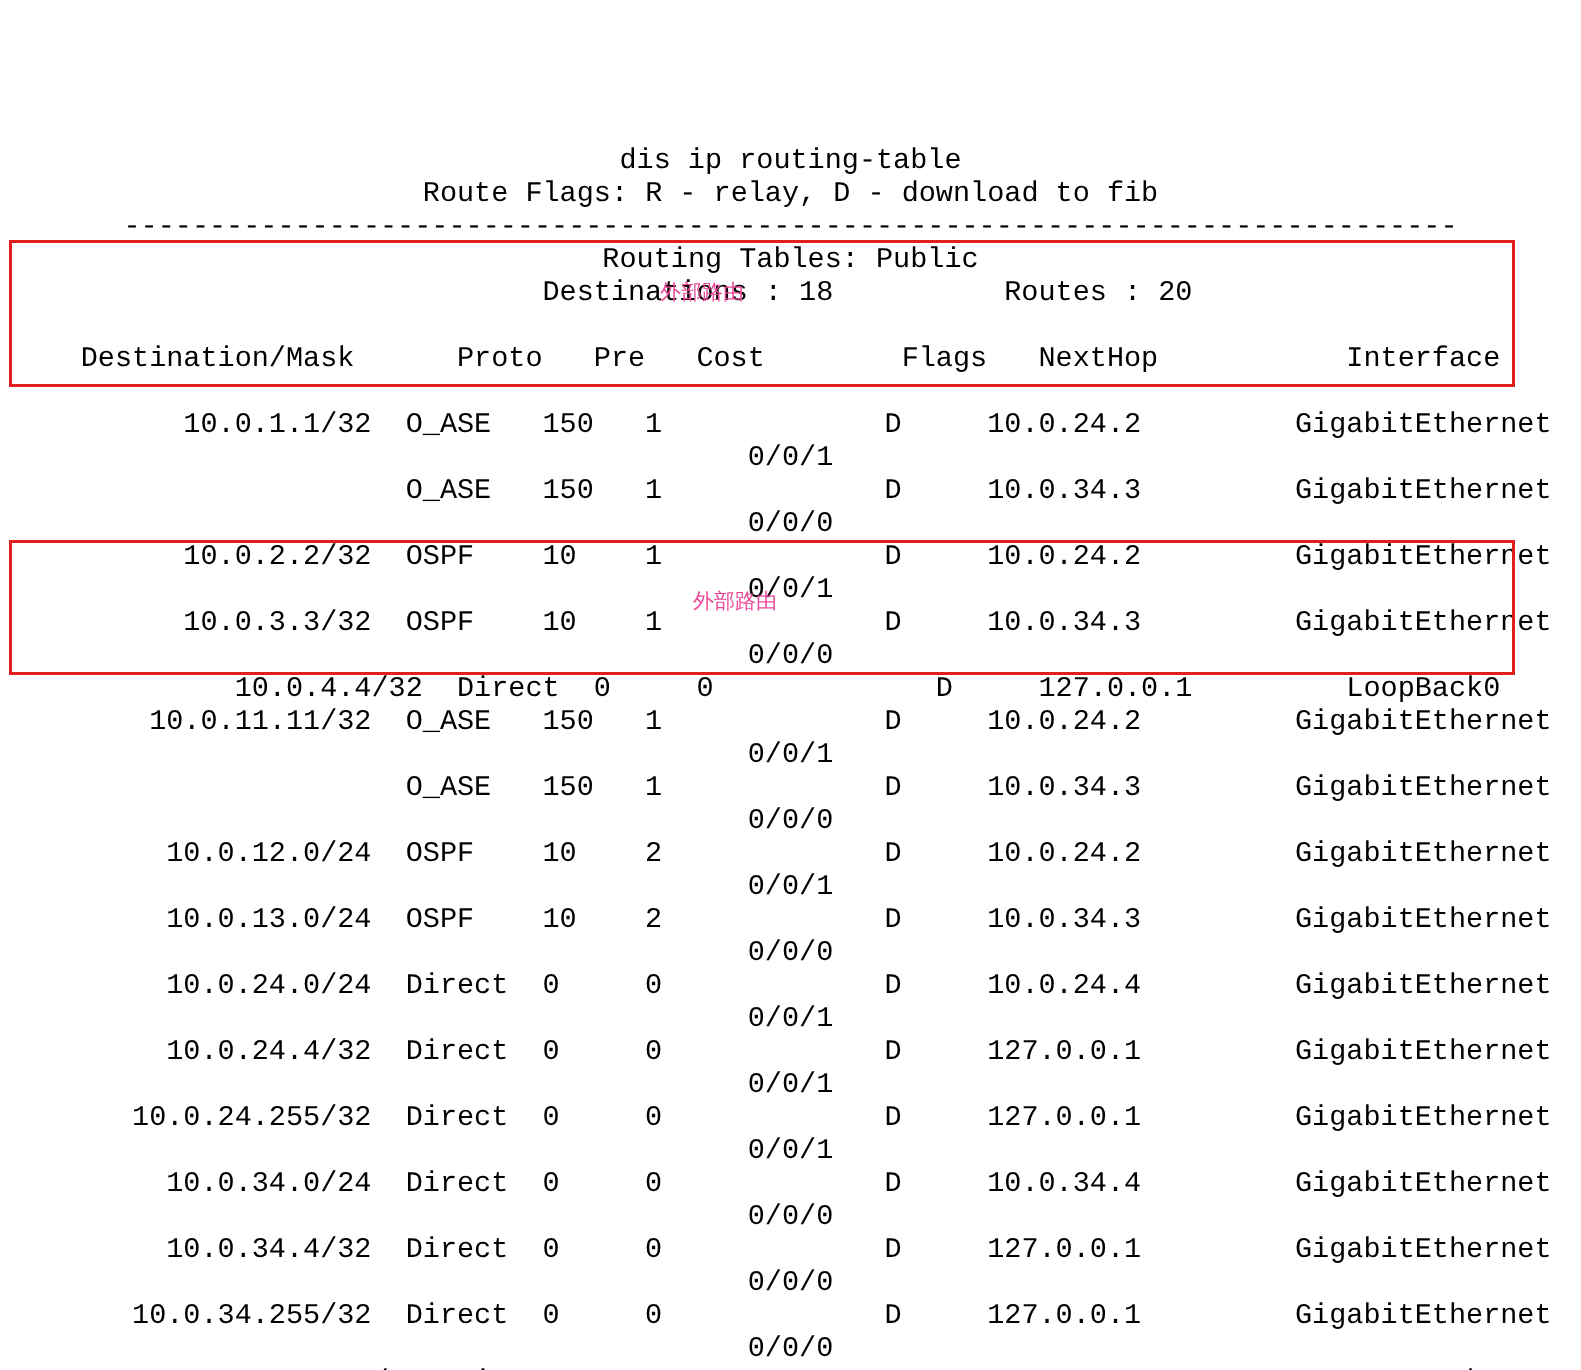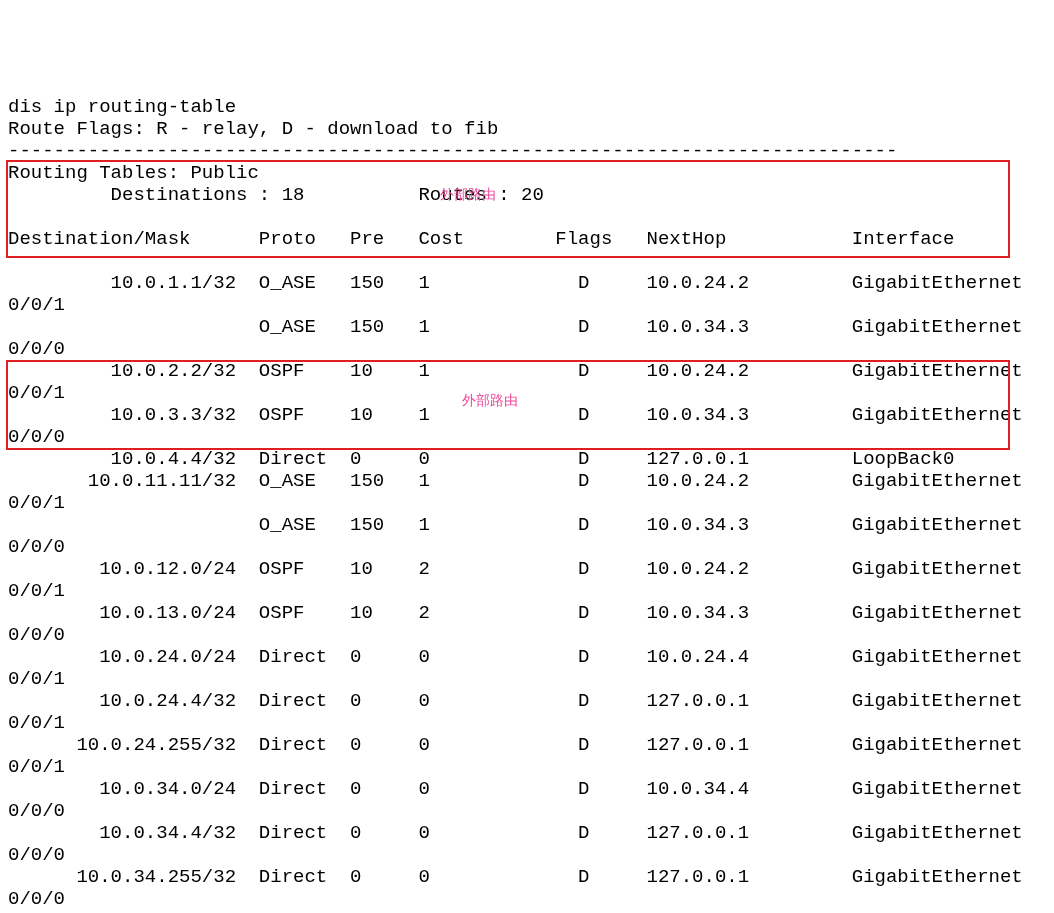--- a/index.html
+++ b/index.html
@@ -7,21 +7,21 @@
     padding: 8px;
     font-family: "Courier New", monospace;
     font-size: 19px;
     background: #ffffff;
     color: #000000;
     white-space: pre;
     width: 1054px;
     box-sizing: border-box;
     position: relative;
   }
-  .line { line-height: 22px; }
+  .line { line-height: 22px; text-align: center; }
   .annotation {
     position: absolute;
     color: #ec4899;
     font-family: "Microsoft YaHei", sans-serif;
     font-size: 14px;
     font-weight: 400;
     white-space: nowrap;
   }
   .highlight-box {
     position: absolute;

